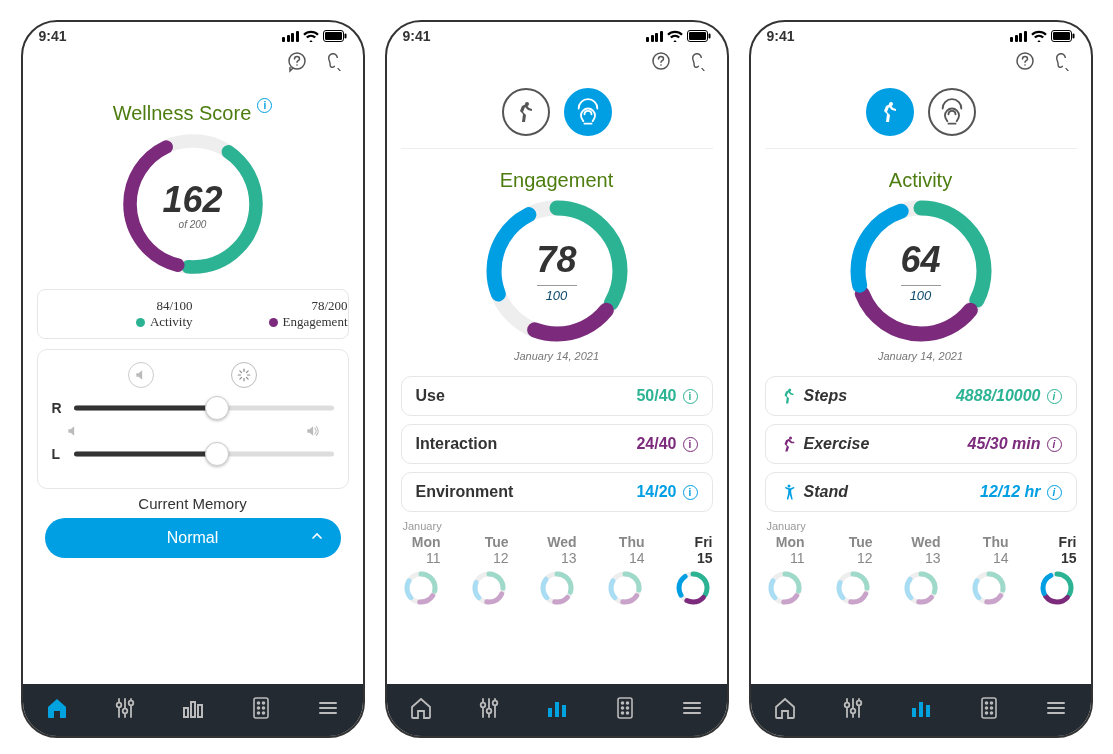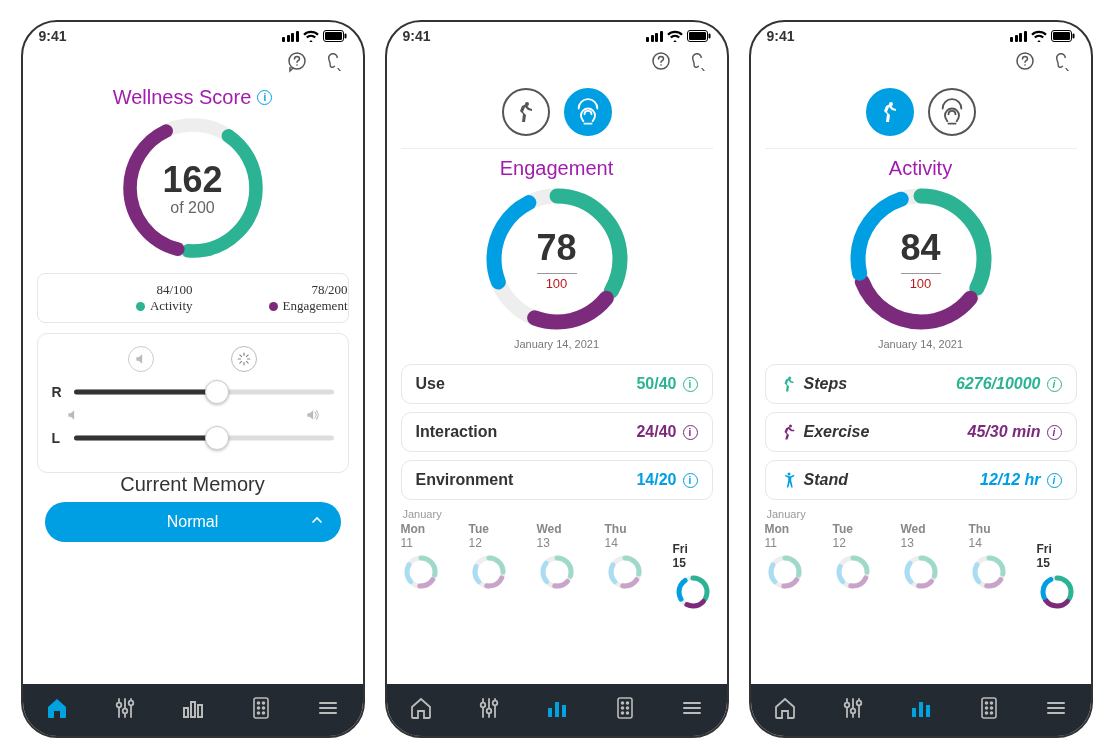--- a/index.html
+++ b/index.html
@@ -36,67 +36,67 @@
   .bars span{width:3px;background:#000;border-radius:1px;}
   .bars span:nth-child(1){height:5px;}
   .bars span:nth-child(2){height:7px;}
   .bars span:nth-child(3){height:9px;}
   .bars span:nth-child(4){height:11px;}
   .top-icons{display:flex;justify-content:flex-end;gap:8px;padding:2px 16px 6px 16px;}
   .icon-btn{width:28px;height:28px;display:flex;align-items:center;justify-content:center;
     color:#555;}
   .content{flex:1;overflow:hidden;padding:0 14px;}
   
-  .ring-wrap{display:flex;flex-direction:column;align-items:center;}
+  .ring-wrap{display:flex;flex-direction:column;align-items:center;font-style:italic;}
   .ring{position:relative;width:150px;height:150px;}
   .ring svg{position:absolute;inset:0;transform:rotate(-90deg);}
   .ring-center{position:absolute;inset:0;display:flex;flex-direction:column;align-items:center;justify-content:center;}
   .score{font-size:36px;font-weight:700;}
-  .score-sub{font-size:16px;color:#666;margin-top:-2px;}
-  .sub-underline{border-top:1px solid #999;margin-top:4px;padding-top:2px;font-size:13px;color:#b91c1c;width:40px;text-align:center;}
+  .score-sub{font-size:10px;color:#666;margin-top:-2px;}
+  .sub-underline{border-top:1px solid #999;margin-top:4px;padding-top:2px;font-size:13px;color:#0c4a6e;width:40px;text-align:center;}
   
   .card{border:1px solid var(--card-border);border-radius:10px;padding:10px 14px;margin:8px 0;
     display:flex;align-items:center;justify-content:space-between;}
   .card-lbl{display:flex;align-items:center;gap:6px;font-weight:600;}
   .card-val{font-weight:700;display:flex;align-items:center;gap:6px;}
   .dot{width:9px;height:9px;border-radius:50%;display:inline-block;}
   .info-circle{width:15px;height:15px;border:1.5px solid currentColor;border-radius:50%;display:inline-flex;
     align-items:center;justify-content:center;font-size:10px;font-weight:700;}
   
   .seg{display:flex;justify-content:center;gap:14px;margin:6px 0 8px 0;border-bottom:1px solid #eee;padding-bottom:12px;}
   .seg-btn{width:48px;height:48px;border-radius:50%;display:flex;align-items:center;justify-content:center;
     border:2px solid #555;color:#555;}
   .seg-btn.active{background:var(--blue);border-color:var(--blue);color:#fff;}
   
   .cal-title{font-size:11px;color:#999;margin:6px 2px 2px 2px;}
   .cal-strip{display:flex;justify-content:space-between;gap:4px;}
-  .cal-day{display:flex;flex-direction:column;align-items:flex-start;font-size:12px;color:#888;}
-  .cal-day.active{color:#333;font-weight:700;margin-top:20px;}
+  .cal-day{display:flex;flex-direction:column;align-items:flex-end;font-size:14px;color:#888;}
+  .cal-day.active{color:#333;font-weight:700;}
   .cal-ring{width:40px;height:40px;margin-top:2px;}
   
   .nav{height:52px;background:var(--nav);display:flex;align-items:center;justify-content:space-around;}
   .nav .nav-item{color:#bbb;}
   .nav .nav-item.active{color:var(--navActive);}
   
   .slider-box{border:1px solid var(--card-border);border-radius:10px;padding:12px 14px 18px 14px;margin-top:10px;}
   .slider-top{display:flex;justify-content:space-evenly;margin-bottom:10px;}
   .mute-btn{width:26px;height:26px;border:1.5px solid #ccc;border-radius:50%;display:flex;align-items:center;justify-content:center;color:#bbb;}
   .vol-row{display:flex;align-items:center;gap:8px;margin:6px 0;}
   .vol-label{width:14px;font-weight:700;font-size:14px;}
   .slider{flex:1;position:relative;height:20px;}
   .track{position:absolute;top:50%;left:0;right:0;height:5px;background:#ddd;border-radius:3px;transform:translateY(-50%);}
   .track-fill{position:absolute;top:50%;left:0;height:5px;background:#333;border-radius:3px;transform:translateY(-50%);}
   .thumb{position:absolute;top:50%;width:24px;height:24px;background:#fff;border:1px solid #ccc;border-radius:50%;
     box-shadow:0 1px 3px rgba(0,0,0,.25);transform:translate(-50%,-50%);}
   .vol-icons{display:flex;justify-content:space-between;font-size:12px;color:#bbb;padding:0 14px;margin:3px 0 6px 0;}
-  .memory-title{text-align:center;font-size:20px;margin-top:0;}
+  .memory-title{text-align:center;font-size:15px;margin-top:6px;}
   .memory-btn{background:var(--blue);color:#fff;border-radius:22px;height:40px;
     display:flex;align-items:center;justify-content:center;position:relative;font-size:16px;margin:6px 8px 0;}
   .memory-btn .chev{position:absolute;right:16px;}
-  .section-title{text-align:center;font-size:20px;color:#a21caf;margin:4px 0 4px 0;font-weight:400;}
+  .section-title{text-align:center;font-size:20px;color:#4d7c0f;margin:20px 0 4px 0;font-weight:400;}
   .date{text-align:center;font-size:11px;color:#777;margin-top:4px;}
   .scores-row{border:1px solid var(--card-border);border-radius:8px;display:flex;padding:8px 0;font-size:13px;margin-top:10px;}
   .scores-row>div{flex:1;display:flex;flex-direction:column;align-items:flex-end;font-family:Liberation Serif, serif;}
   .c-teal{color:var(--teal);}
   .c-purple{color:var(--purple);}
   .c-blue{color:var(--blue);}
 </style>
 </head>
 <body>
 
@@ -520,38 +520,38 @@
     <div class="section-title">Activity</div>
     <div class="ring-wrap">
       <div class="ring">
         <svg viewBox="0 0 100 100">
           <circle cx="50" cy="50" r="42" stroke="#eee" stroke-width="10" fill="none"></circle>
           <circle cx="50" cy="50" r="42" stroke="var(--teal)" stroke-width="10" fill="none" stroke-dasharray="86 264" stroke-dashoffset="0" stroke-linecap="round"></circle>
           <circle cx="50" cy="50" r="42" stroke="var(--purple)" stroke-width="10" fill="none" stroke-dasharray="88 264" stroke-dashoffset="-94" stroke-linecap="round"></circle>
           <circle cx="50" cy="50" r="42" stroke="var(--blue)" stroke-width="10" fill="none" stroke-dasharray="62 264" stroke-dashoffset="-188" stroke-linecap="round"></circle>
         </svg>
         <div class="ring-center">
-          <div class="score">84</div>
+          <div class="score">64</div>
           <div class="sub-underline">100</div>
         </div>
       </div>
       <div class="date">January 14, 2021</div>
     </div>
 
     <div style="margin-top:14px;font-style:italic;">
       <div class="card">
         <div class="card-lbl c-teal">
           <svg width="18" height="18" viewBox="0 0 24 24" fill="currentColor">
               <circle cx="13" cy="4" r="2"></circle>
               <path d="M11 22l1-7-3-3 2-5 3 3 4 1v-2l-3-1-3-4-4 2-2 5 3 3-1 8h3z"></path>
             </svg>
           <span style="color:#333;">Steps</span>
         </div>
         <div class="card-val c-teal">
-            <span>6276/10000</span>
+            <span>4888/10000</span>
             <span class="info-circle">i</span>
           </div>
       </div>
       <div class="card">
         <div class="card-lbl c-purple">
           <svg width="18" height="18" viewBox="0 0 24 24" fill="currentColor">
               <circle cx="14" cy="4" r="2"></circle>
               <path d="M10 22l2-6-3-3 2-5 4 3 4 0v-2l-3-0-4-4-4 2-2 5 3 3-2 7h3z"></path>
             </svg>
           <span style="color:#333;">Exercise</span>

